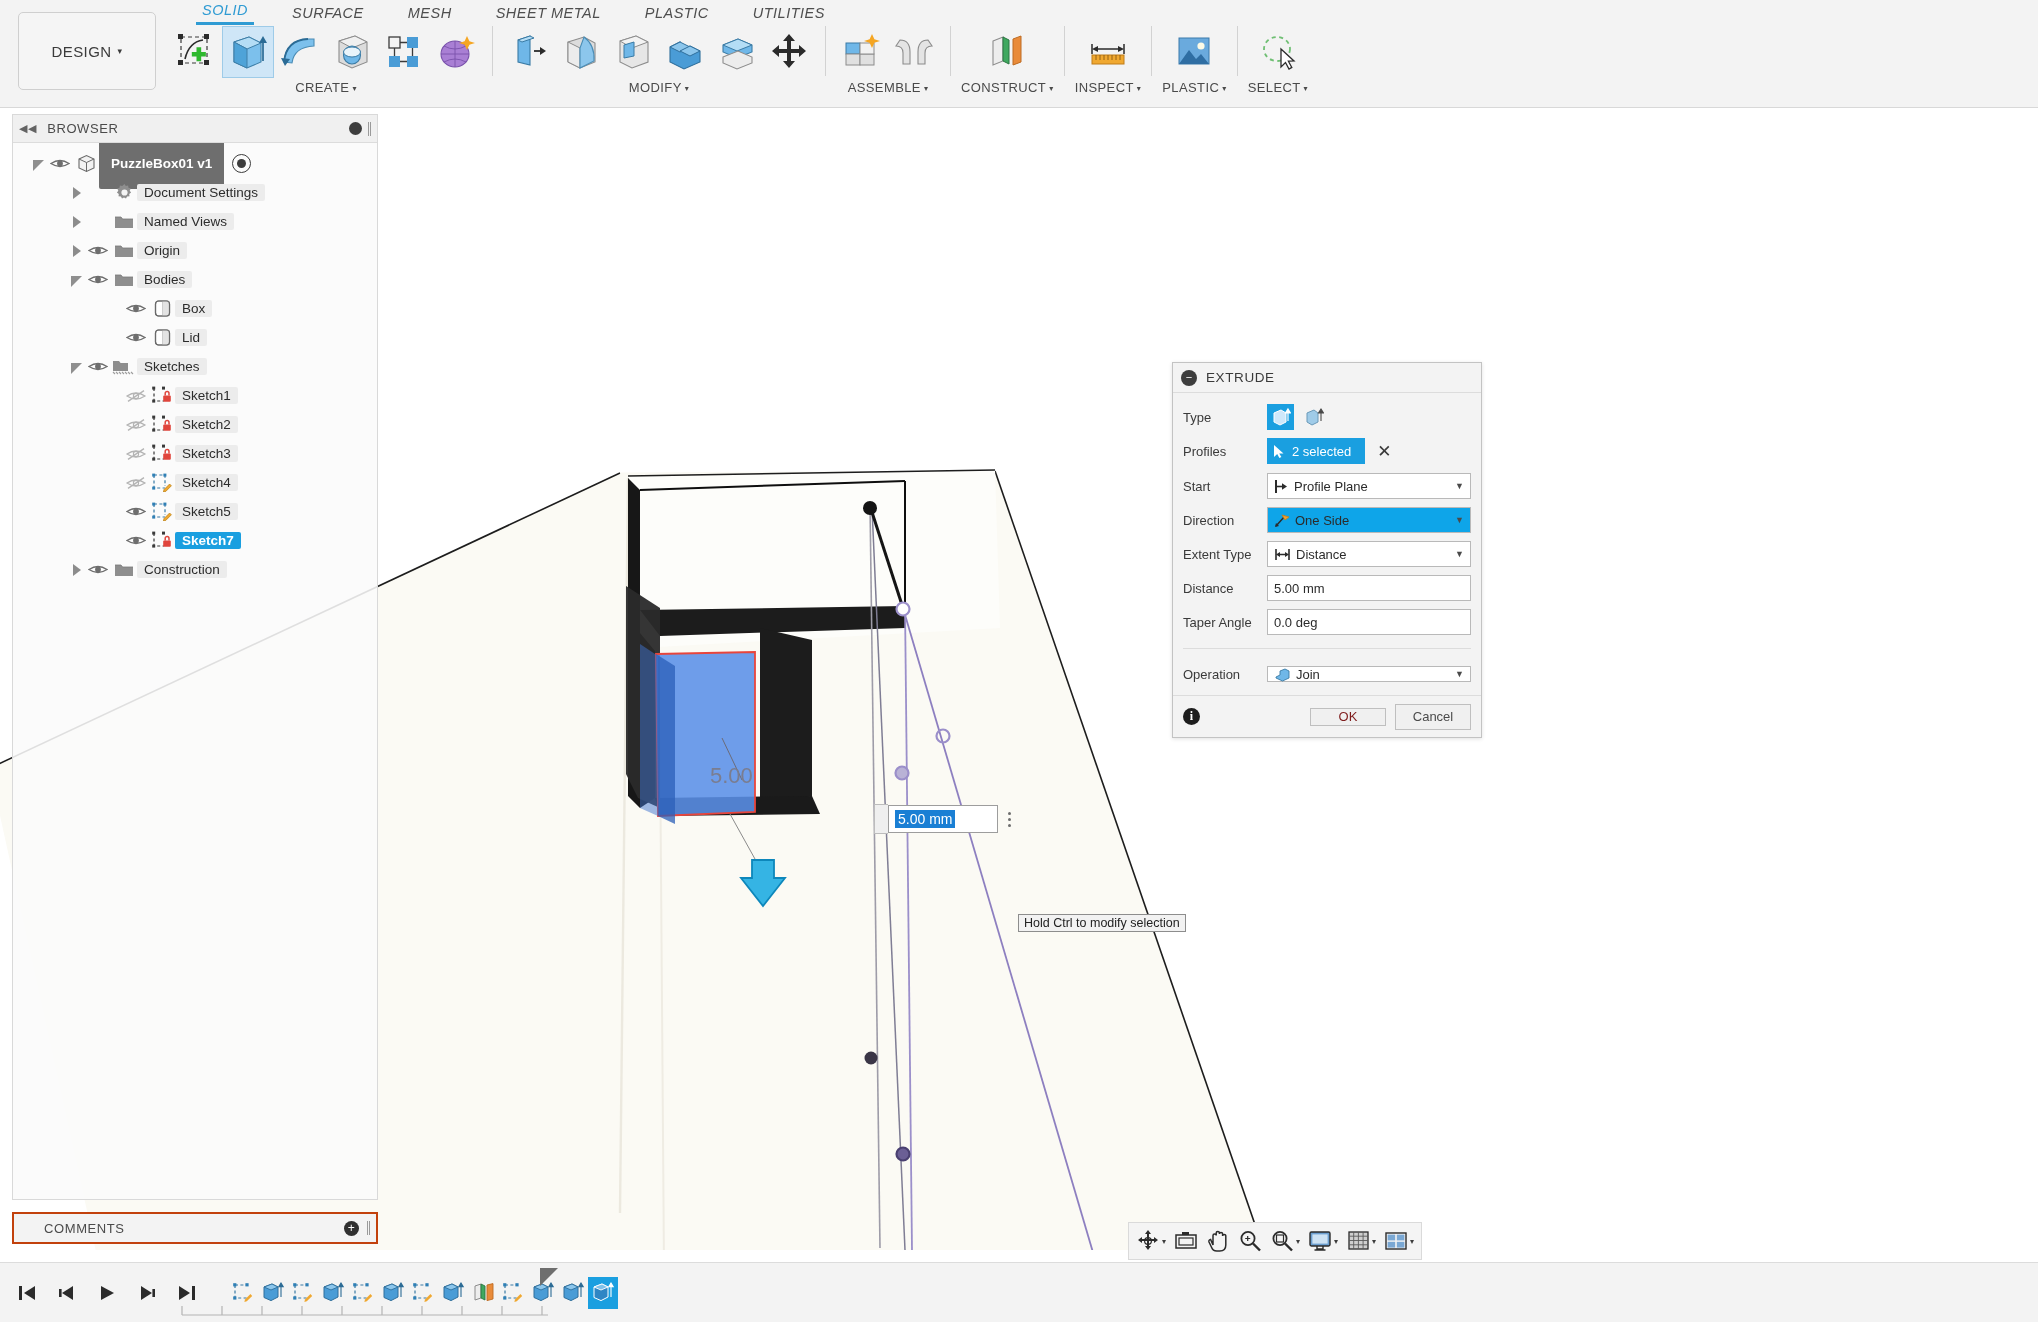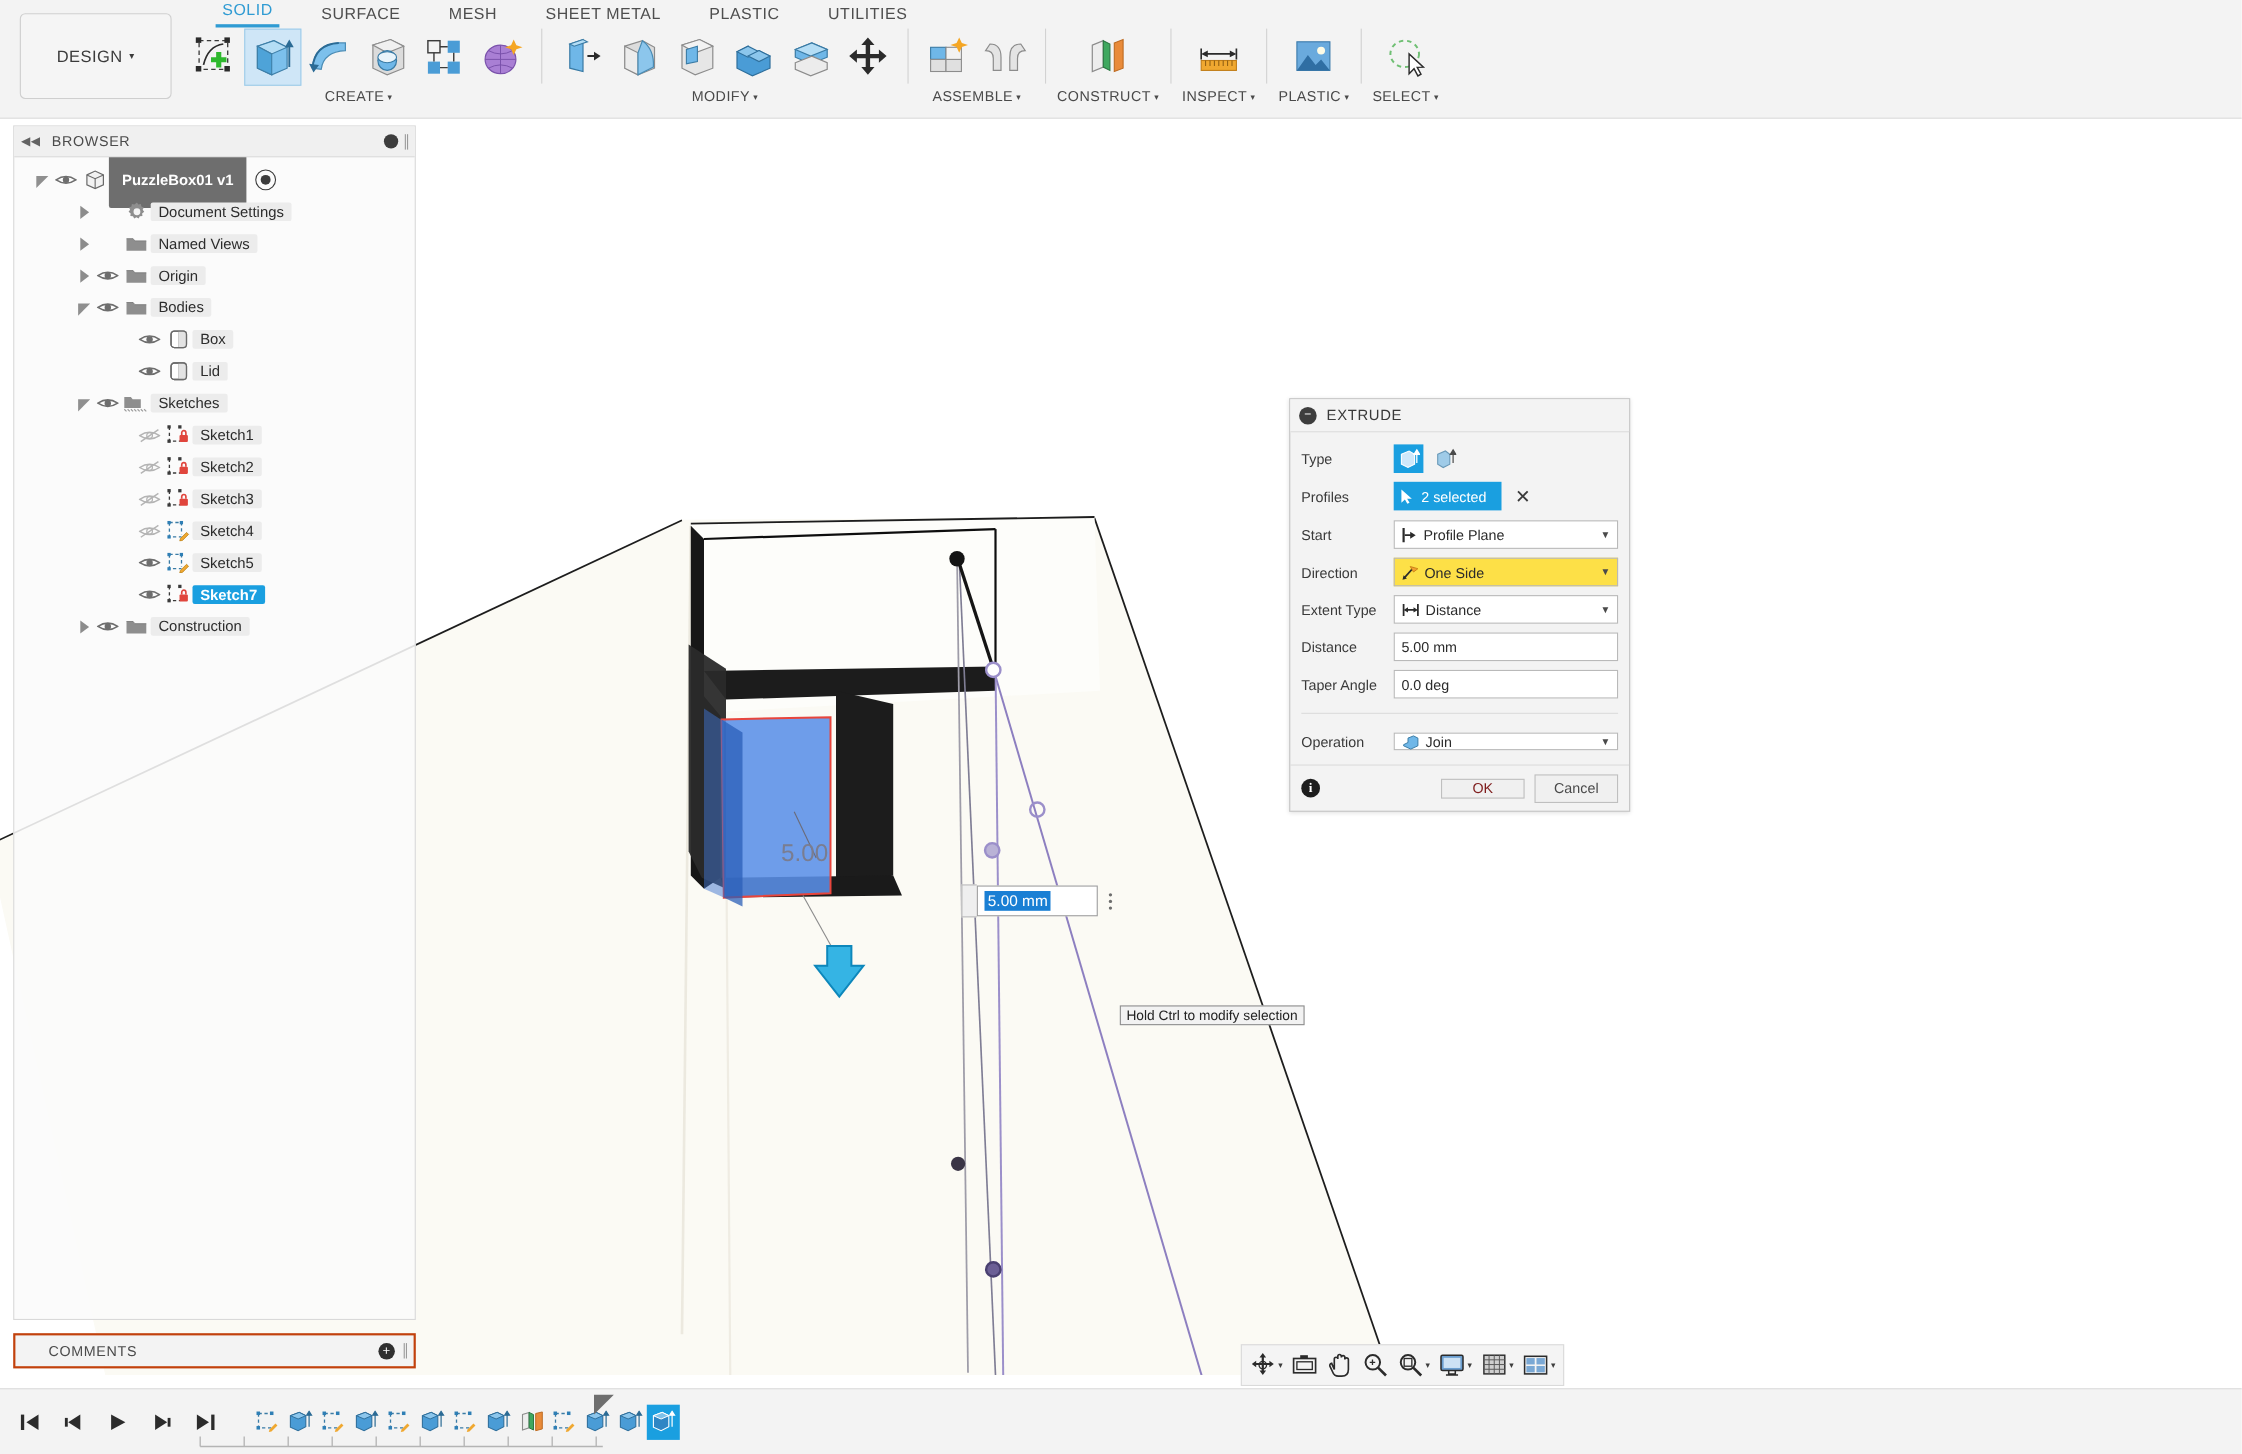--- a/index.html
+++ b/index.html
@@ -25,21 +25,21 @@
     cursor: pointer;
   }
   .design-btn .caret { margin-left: 6px; font-size: 9px; }
 
   .tabs-row {
     position: absolute; left: 180px; top: 2px; height: 22px;
     display: flex; align-items: center;
   }
   .wtab {
     font-size: 14.5px; color: #4e4e4e; letter-spacing: .5px;
-    padding: 0 22px; cursor: pointer; white-space: nowrap;
+    padding: 0 22px; cursor: pointer; white-space: nowrap; font-style: italic;
   }
   .wtab.active { color: #2f9bd3; }
   .wtab.active::after {
     content:''; display:block; height:3px; background:#2f9bd3;
     margin-top: 4px; margin-left:-6px; margin-right:-6px;
   }
 
   .ribbon {
     position: absolute; left: 170px; top: 24px; height: 82px;
     display: flex; align-items: flex-start;
@@ -821,21 +821,21 @@
               <path d="M3 7.5 H10" stroke="#2b2b2b" stroke-width="1.6"></path>
               <path d="M13 7.5 l-5 -3.2 v6.4 z" fill="#2b2b2b"></path>
             </svg>
           <span style="flex:1;font-size:13px;color:#2b2b2b;">Profile Plane</span>
           <span style="font-size:9px;color:#4a4a4a;">▼</span>
         </span>
       </div>
 
       <div style="display:flex;align-items:center;height:34px;">
         <span style="width:84px;font-size:13px;color:#3a3a3a;">Direction</span>
-        <span style="flex:1;height:26px;background:#fde047;border:1px solid #b9b9b9;display:flex;align-items:center;padding:0 6px;">
+        <span style="flex:1;height:26px;background:#0ea5e9;border:1px solid #b9b9b9;display:flex;align-items:center;padding:0 6px;">
           <svg width="16" height="15" viewBox="0 0 16 15" style="margin-right:5px;">
               <path d="M2 13 L11 3" stroke="#2b2b2b" stroke-width="1.5"></path>
               <path d="M1 14 l1 -4 l3 3 z" fill="#2b2b2b"></path>
               <path d="M8 2 L15 4 L11 7 Z" fill="#f0a030" stroke="#c97f16" stroke-width=".8"></path>
             </svg>
           <span style="flex:1;font-size:13px;color:#2b2b2b;">One Side</span>
           <span style="font-size:9px;color:#4a4a4a;">▼</span>
         </span>
       </div>
 

